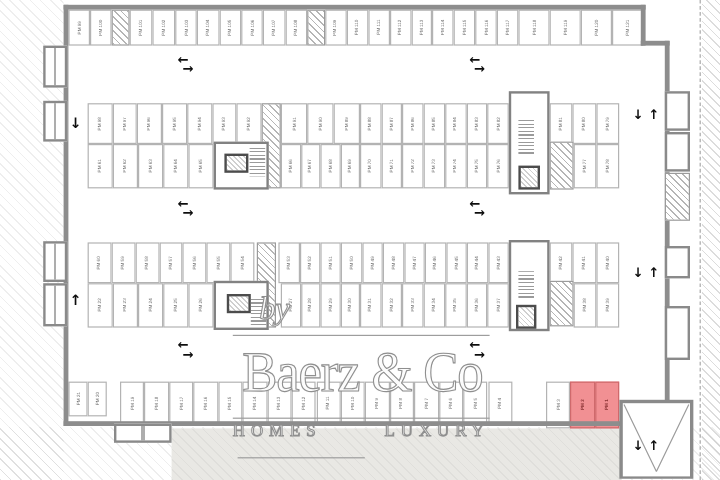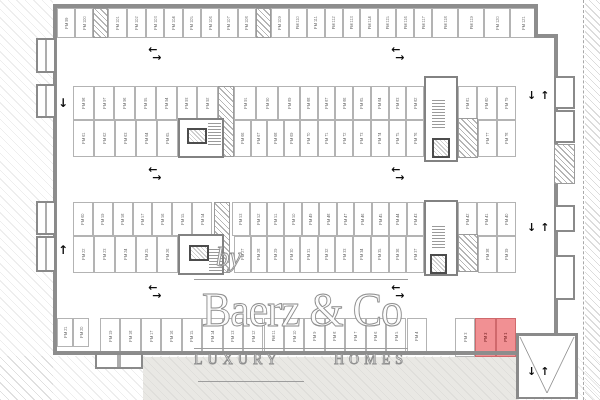--- a/index.html
+++ b/index.html
@@ -106,22 +106,22 @@
     <rect x="1.5" y="1.5" width="59" height="64" fill="#ffffff" stroke="#8a8a8a" stroke-width="3"></rect>
     <path d="M4 4 L31 60 M58 4 L31 60" stroke="#9c9c9c" stroke-width="1" fill="none"></path>
   </svg>
 
   <div class="watermark">
     <div class="wm-text wm-by">by</div>
     <div class="wm-rule" style="left:194px;top:279px;width:214px;"></div>
     <div class="wm-text wm-brand">Baerz &amp; Co</div>
     <div class="wm-rule" style="left:194px;top:348px;width:214px;"></div>
     <div class="wm-text wm-tagline">
+      <span>HOMES</span>
       <span>LUXURY</span>
-      <span>HOMES</span>
     </div>
     <div class="wm-rule" style="left:198px;top:381px;width:106px;"></div>
   </div>
 
 <div class="stall" style="left: 57px; top: 8px; width: 18px; height: 30px;">
       <span class="stall-label">PM 99</span>
     </div>
     <div class="stall" style="left: 75px; top: 8px; width: 18px; height: 30px;">
       <span class="stall-label">PM 100</span>
     </div>

